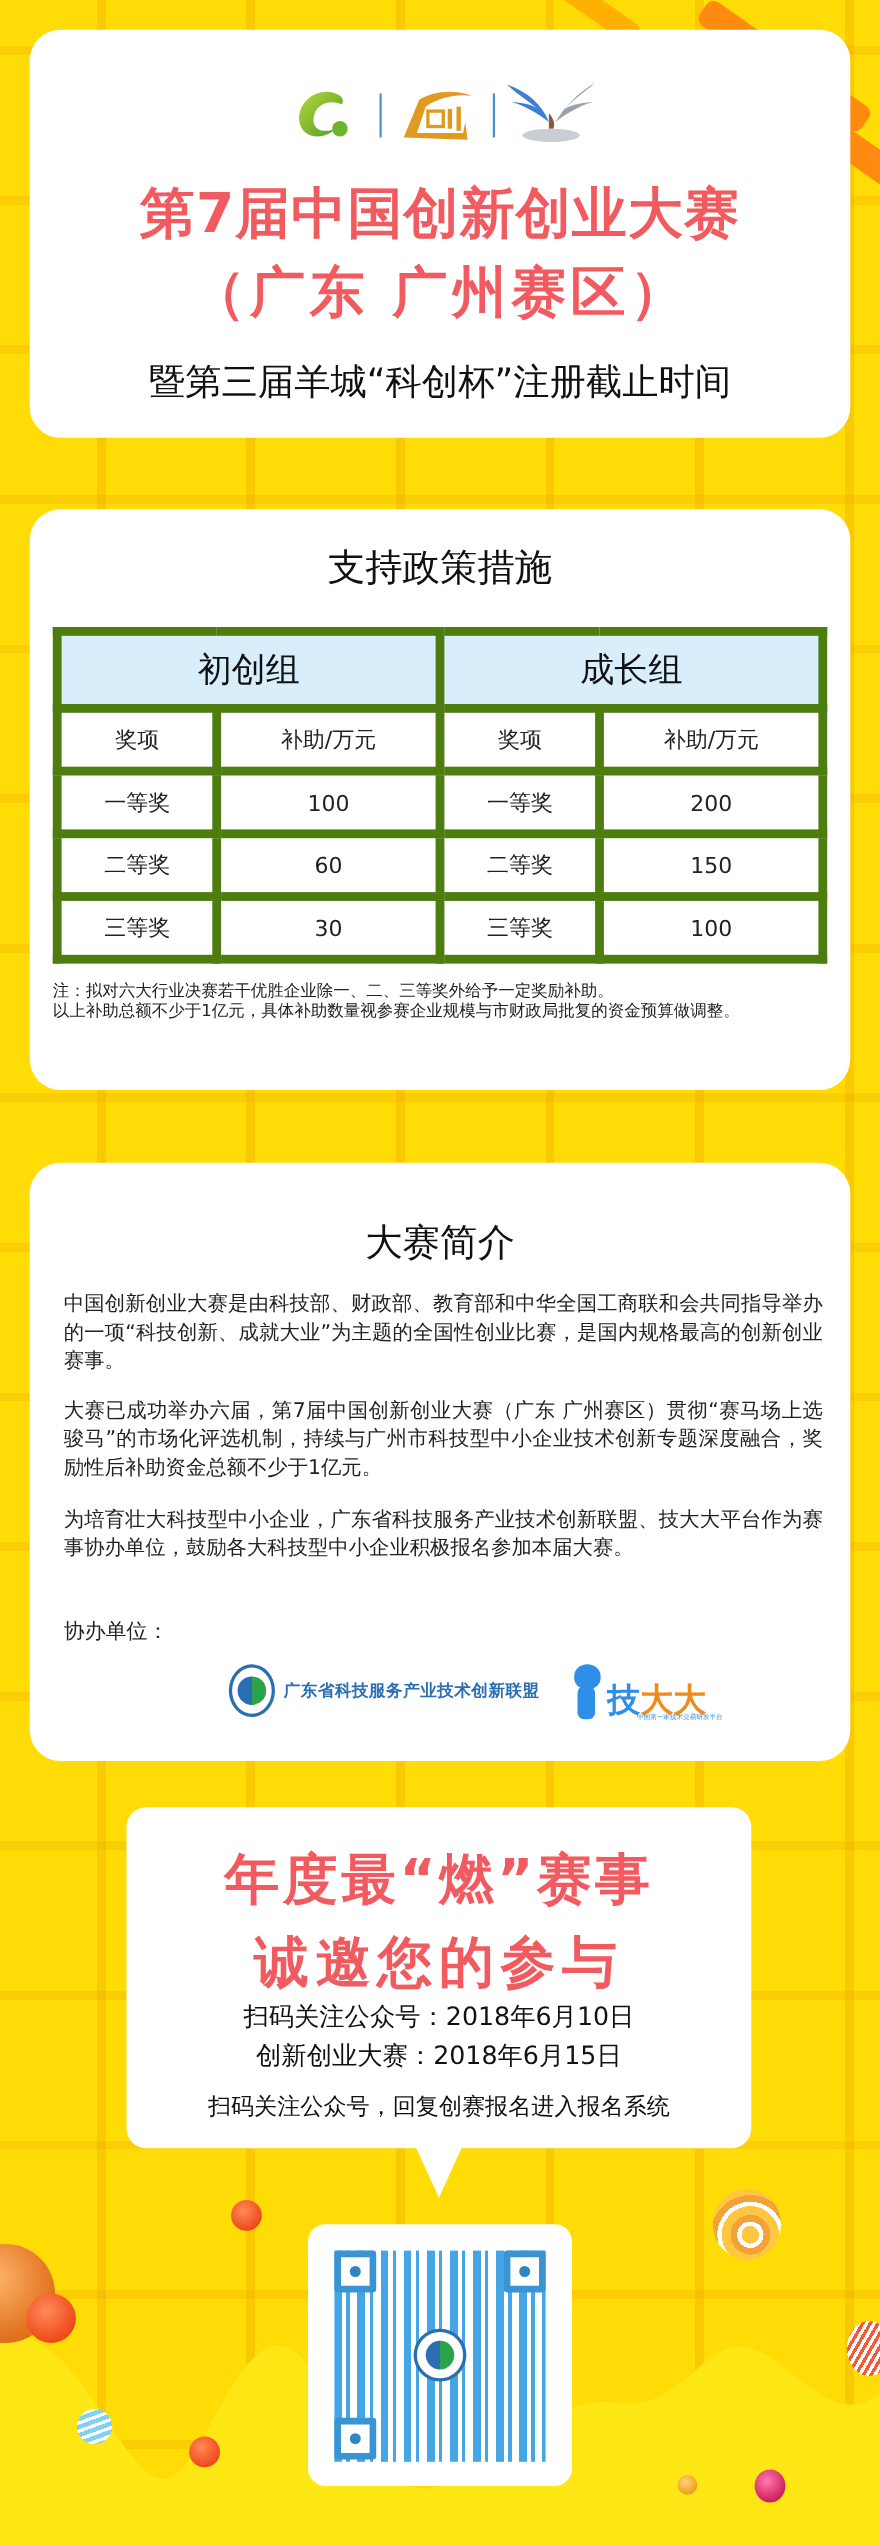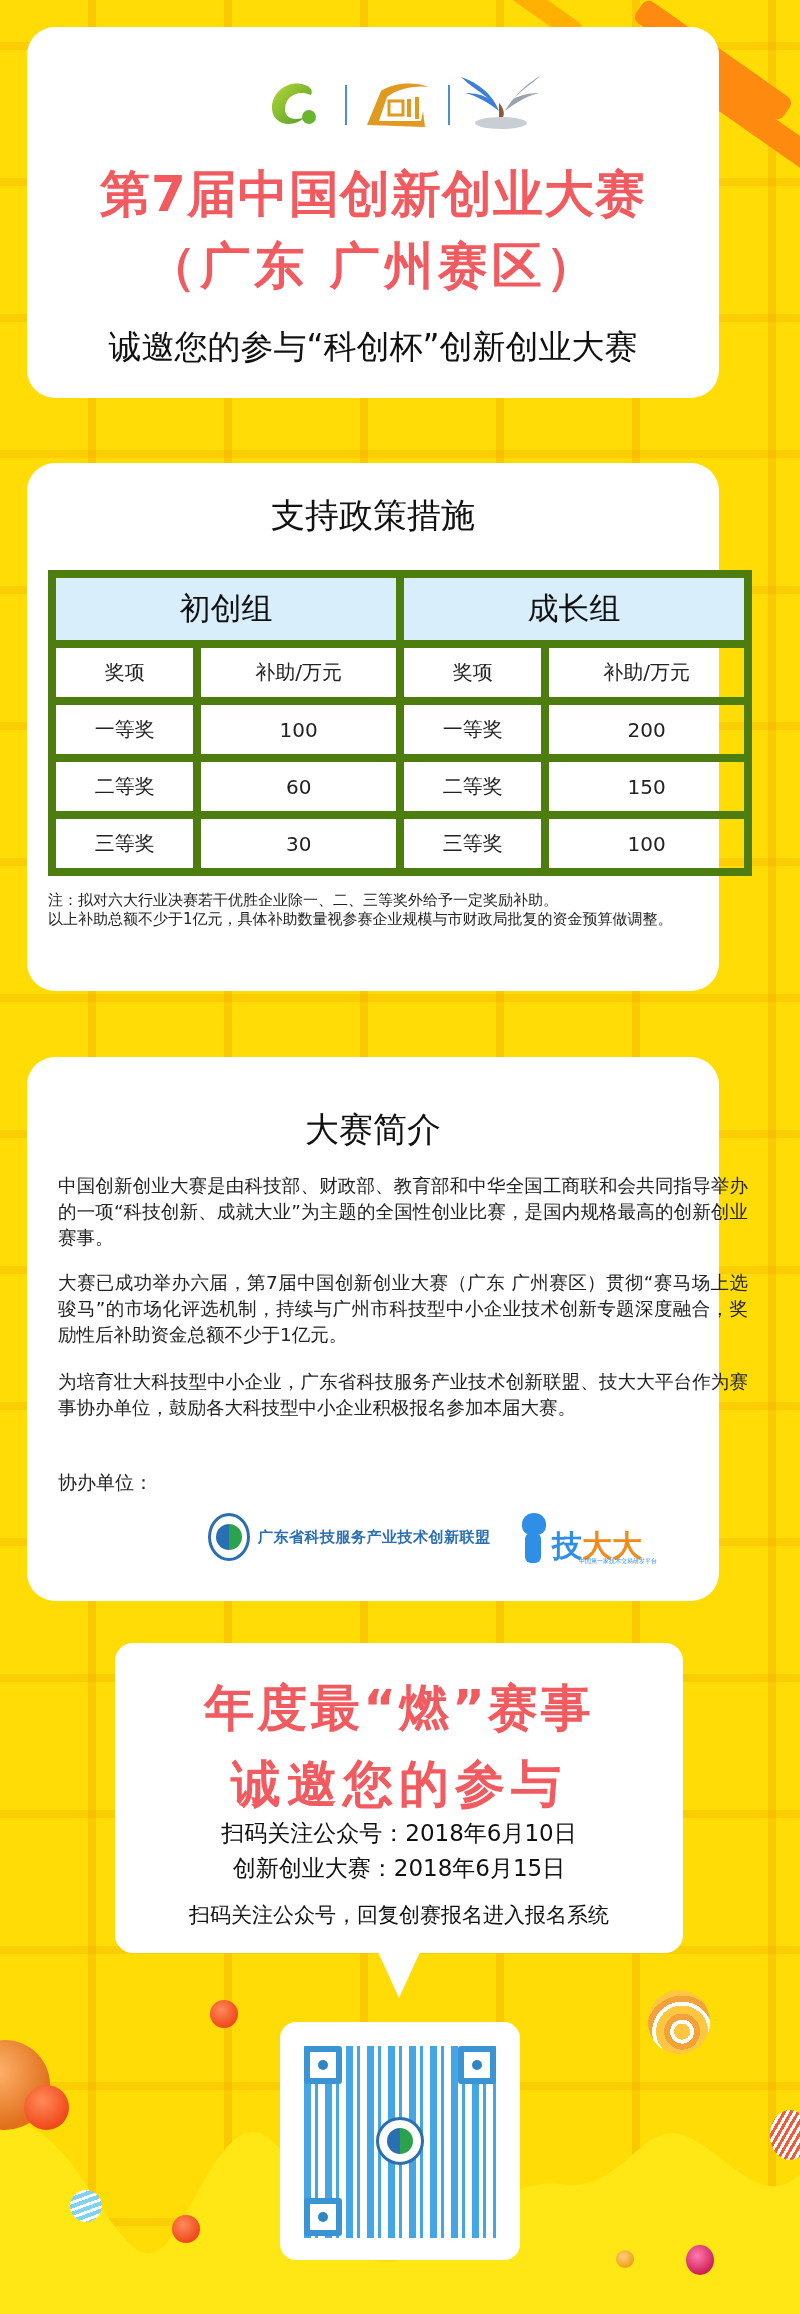--- a/index.html
+++ b/index.html
@@ -8,21 +8,21 @@
     position: relative;
     font-family: "DejaVu Sans", "Liberation Sans", sans-serif;
     color: #1a1a1a;
     background-color: #ffdc06;
     background-image:
       repeating-linear-gradient(90deg, transparent 0 88px, rgba(240,170,0,0.38) 88px 96px, transparent 96px 136px),
       repeating-linear-gradient(0deg, transparent 0 88px, rgba(240,170,0,0.30) 88px 96px, transparent 96px 136px);
   }
   .stripe { position: absolute; background: #ff8a10; transform: rotate(-55deg); border-radius: 8px; }
   .card {
-    position: absolute; left: 27px; width: 692px; background: #fff; border-radius: 28px;
+    position: absolute; left: 27px; width: 746px; background: #fff; border-radius: 28px;
   }
   .abs { position: absolute; }
   .center { text-align: center; left: 0; right: 0; }
 
   
   #hdr { top: 27px; height: 371px; }
   .logo-row { position: absolute; top: 50px; left: 0; right: 0; height: 54px; }
   .divider { position: absolute; top: 8px; width: 2px; height: 40px; background: #4a8fd6; }
   .title1 { top: 134px; font-size: 50px; font-weight: bold; color: #f15a5f; letter-spacing: 1px; }
   .title2 { top: 206px; font-size: 50px; font-weight: bold; color: #f15a5f; letter-spacing: 4px; }
@@ -113,21 +113,21 @@
     <div class="divider" style="left:421px;"></div>
     <svg class="abs" style="left:432px; top:-4px;" width="84" height="60" viewBox="0 0 84 60">
       <path d="M2 4 C20 10 34 22 40 38 C30 30 16 22 6 20 C16 20 24 22 30 26 C20 18 10 12 2 4 Z" fill="#3d7fd6"></path>
       <path d="M82 2 C66 12 54 24 46 38 C56 30 70 22 80 20 C70 20 62 22 54 26 C64 16 74 10 82 2 Z" fill="#9aa3ad"></path>
       <path d="M40 30 C44 34 46 40 44 44 L40 44 Z" fill="#8a5a3a"></path>
       <ellipse cx="42" cy="50" rx="26" ry="6" fill="#c9ced4"></ellipse>
     </svg>
   </div>
   <div class="abs center title1">第7届中国创新创业大赛</div>
   <div class="abs center title2">（广东  广州赛区）</div>
-  <div class="abs center subtitle">诚邀您的参与“科创杯”创新创业大赛</div>
+  <div class="abs center subtitle">暨第三届羊城“科创杯”注册截止时间</div>
 </div>
 
 <div class="card" id="policy">
   <div class="abs center sec-title" style="top:30px;">支持政策措施</div>
   <table class="tbl">
     <tbody>
         <tr>
       <th colspan="2">初创组</th>
       <th colspan="2">成长组</th>
     </tr>

